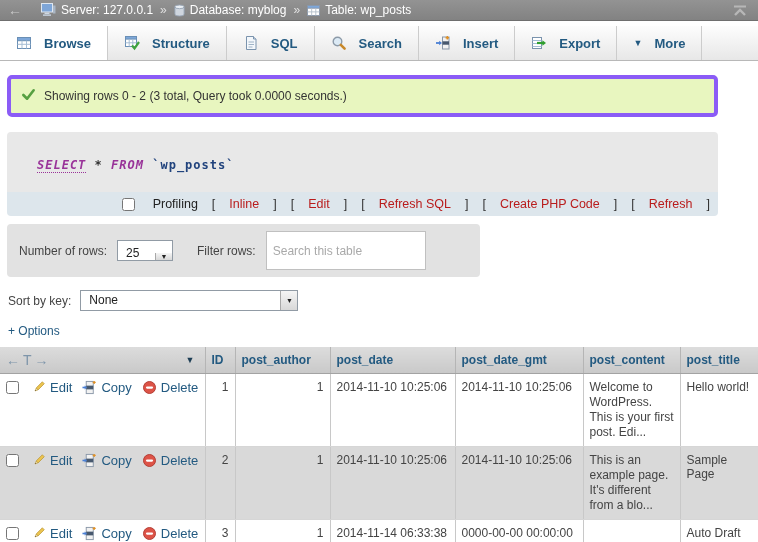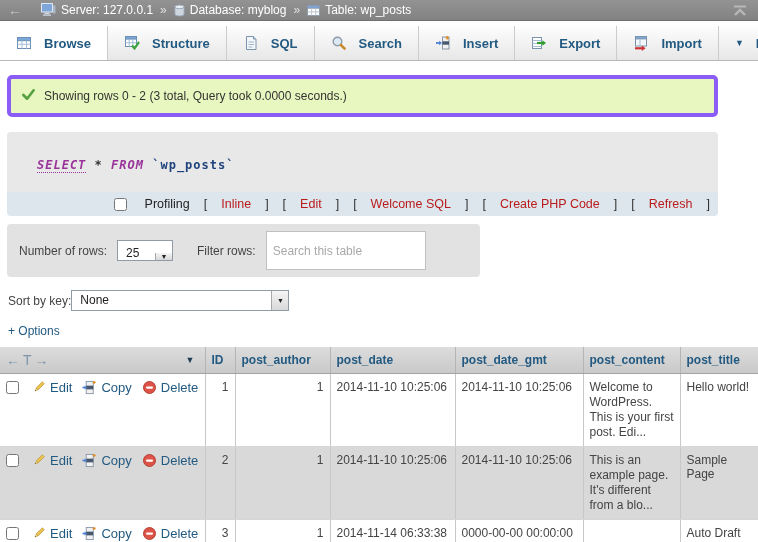--- a/index.html
+++ b/index.html
@@ -130,21 +130,21 @@
   .filter-input {
     width: 160px; height: 39px;
     border: 1px solid #c0c0c0;
     padding: 0 6px;
     font-family: "Liberation Sans", sans-serif;
     font-size: 12px; color: #333;
   }
   .filter-input::placeholder { color: #a9a9a9; }
 
   
-  .sort-row { margin: 13px 0 0 8px; display: flex; align-items: center; }
+  .sort-row { margin: 13px 0 0 8px; display: flex; align-items: center; gap: 9px; }
   .options-link {
     display: inline-block;
     margin: 13px 0 0 8px;
     color: #235a81;
     text-decoration: none;
     cursor: pointer;
   }
 
   
   table.results {
@@ -296,32 +296,20 @@
           <line x1="1.5" y1="5.5" x2="10.5" y2="5.5" stroke="#a5bdd4"></line>
           <line x1="1.5" y1="8.5" x2="10.5" y2="8.5" stroke="#a5bdd4"></line>
           <line x1="1.5" y1="11.5" x2="10.5" y2="11.5" stroke="#a5bdd4"></line>
           <path d="M6 8 h6.2" stroke="#2f9e2f" stroke-width="2.2"></path>
           <path d="M11.4 5.2 L15 8 L11.4 10.8 z" fill="#2f9e2f"></path>
         </svg>
       </span>
     <span>Export</span>
   </div>
   <div class="tab">
-    <span>
-        <svg width="16" height="16" viewBox="0 0 16 16">
-          <rect x="2.5" y="1.5" width="11" height="9.5" fill="#f3f7fb" stroke="#7a93ad"></rect>
-          <rect x="2.5" y="1.5" width="11" height="2.4" fill="#7da7d9" stroke="#7a93ad"></rect>
-          <line x1="7" y1="3.9" x2="7" y2="11" stroke="#a5bdd4"></line>
-          <path d="M2 13.3 h7.5" stroke="#cc3333" stroke-width="2.2"></path>
-          <path d="M8.8 10.6 L12.6 13.3 L8.8 16 z" fill="#cc3333"></path>
-        </svg>
-      </span>
-    <span>Import</span>
-  </div>
-  <div class="tab">
     <span class="more-arrow">▼</span>
     <span>More</span>
   </div>
 </div>
 
 
 <div class="message">
   <span>
     <svg width="15" height="15" viewBox="0 0 16 16">
         <path d="M2.5 8.5 L6.5 12.5 L13.5 3.5" stroke="#56a041" stroke-width="2.8" fill="none" stroke-linecap="round" stroke-linejoin="round"></path>
@@ -341,21 +329,21 @@
   <div class="sql-tools">
     <input type="checkbox" style="">
     <span>Profiling</span>
     <span class="bk">[</span>
     <a>Inline</a>
     <span class="bk">]</span>
     <span class="bk">[</span>
     <a>Edit</a>
     <span class="bk">]</span>
     <span class="bk">[</span>
-    <a>Welcome SQL</a>
+    <a>Refresh SQL</a>
     <span class="bk">]</span>
     <span class="bk">[</span>
     <a>Create PHP Code</a>
     <span class="bk">]</span>
     <span class="bk">[</span>
     <a>Refresh</a>
     <span class="bk">]</span>
   </div>
 </div>
 

